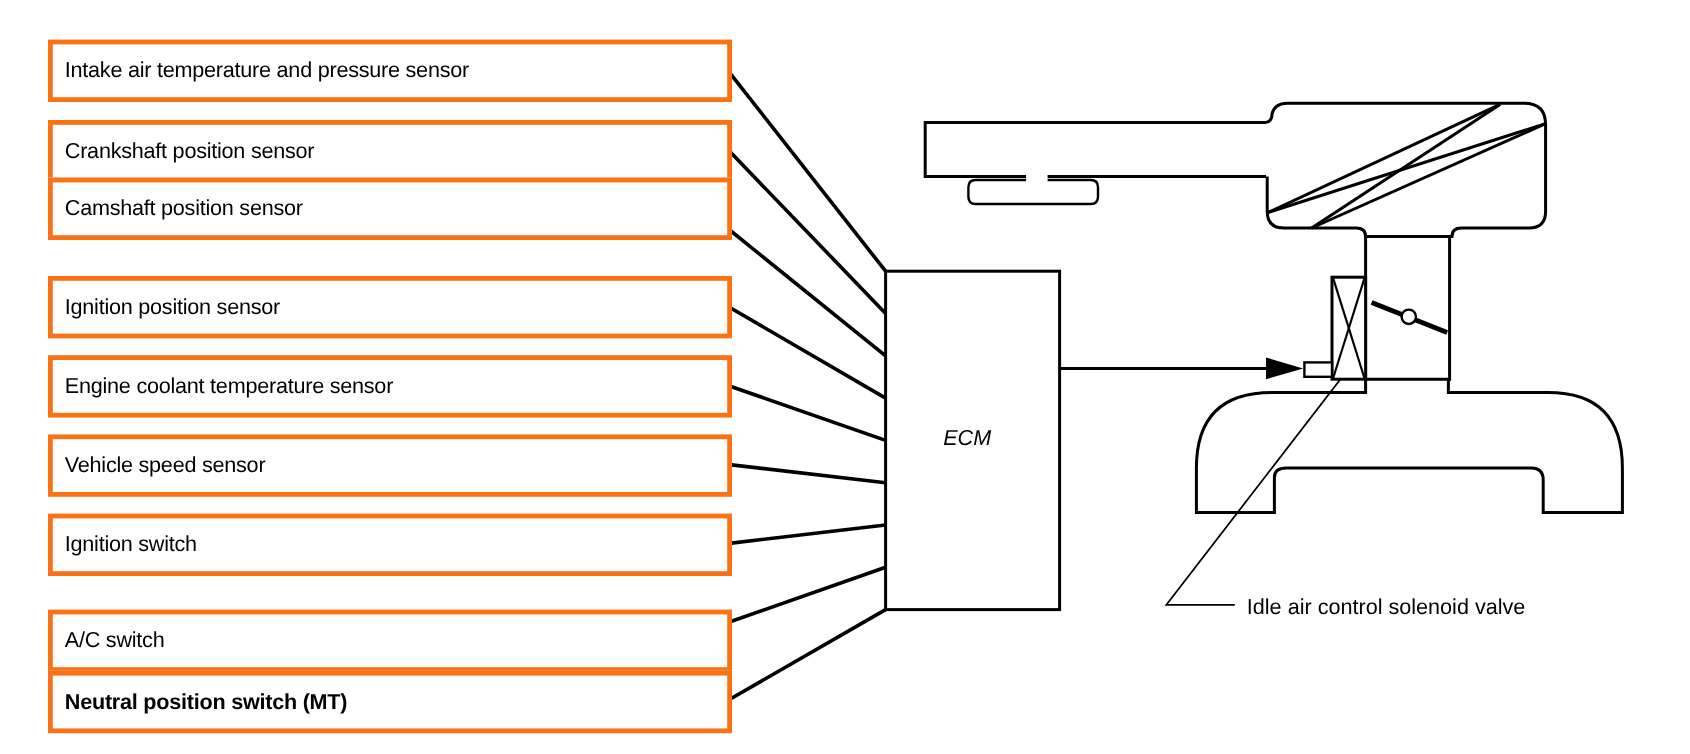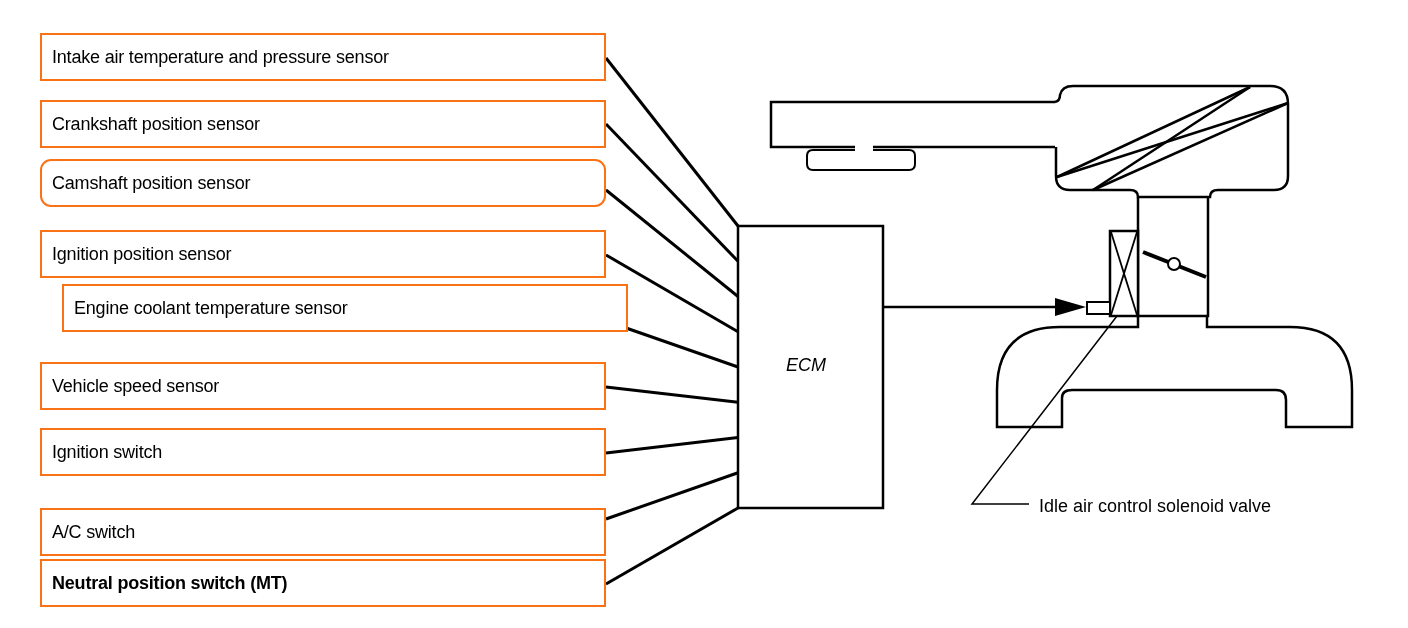--- a/index.html
+++ b/index.html
@@ -18,21 +18,21 @@
     #diagram {
       position: absolute;
       left: 0;
       top: 0;
     }
     .sensor-box {
       position: absolute;
       left: 40px;
       width: 562px;
       height: 44px;
-      border: 2px solid #f97316;
+      border: 4px solid #f97316;
       box-sizing: content-box;
       background: #fff;
     }
     .sensor-label {
       position: absolute;
       left: 10px;
       top: 50%;
       transform: translateY(-50%);
       font-size: 18px;
       letter-spacing: -0.2px;
@@ -112,31 +112,31 @@
     <div class="sensor-box" style="top: 33px;">
       <div class="sensor-label">
         <span class="line">Intake air temperature and pressure sensor</span>
       </div>
     </div>
     <div class="sensor-box" style="top: 100px;">
       <div class="sensor-label">
         <span class="line">Crankshaft position sensor</span>
       </div>
     </div>
-    <div class="sensor-box" style="top: 159px; border-radius: 11px;">
+    <div class="sensor-box" style="top: 148px;">
       <div class="sensor-label">
         <span class="line">Camshaft position sensor</span>
       </div>
     </div>
     <div class="sensor-box" style="top: 230px;">
       <div class="sensor-label">
         <span class="line">Ignition position sensor</span>
       </div>
     </div>
-    <div class="sensor-box" style="top: 284px; margin-left: 22px;">
+    <div class="sensor-box" style="top: 296px;">
       <div class="sensor-label">
         <span class="line">Engine coolant temperature sensor</span>
       </div>
     </div>
     <div class="sensor-box" style="top: 362px;">
       <div class="sensor-label">
         <span class="line">Vehicle speed sensor</span>
       </div>
     </div>
     <div class="sensor-box" style="top: 428px;">

